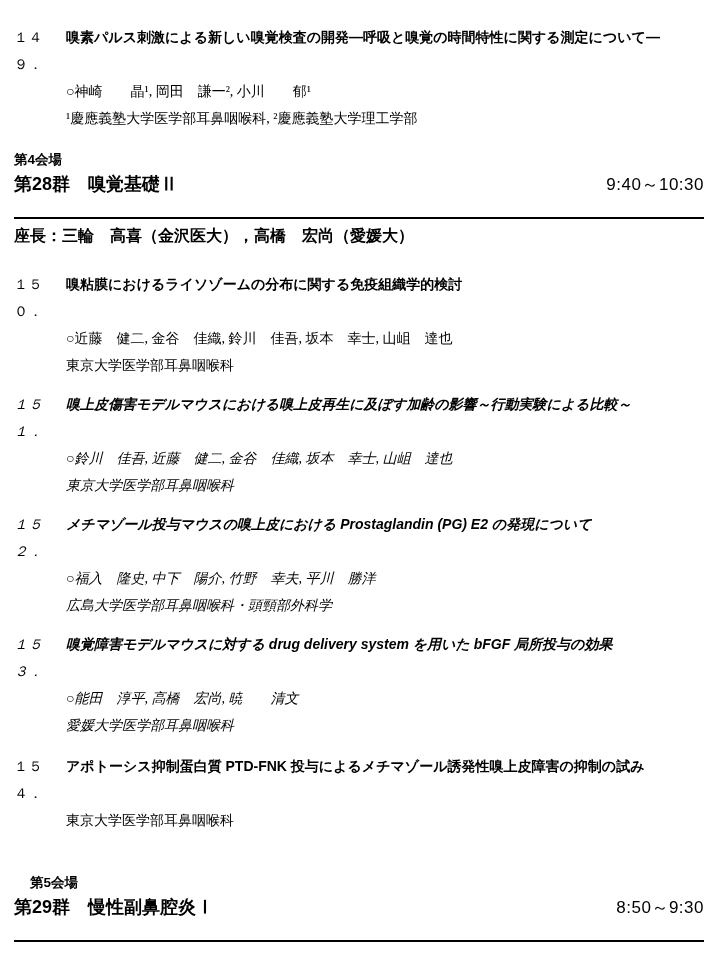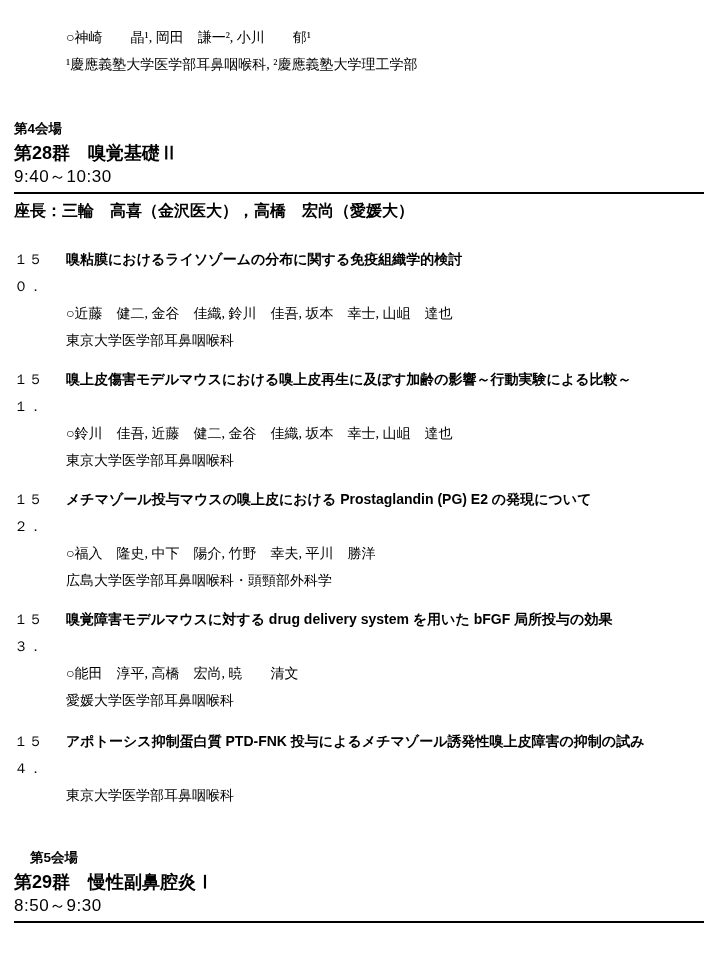--- a/index.html
+++ b/index.html
@@ -45,53 +45,56 @@
   .venue {
     font-size: 13.5px;
     font-weight: bold;
     line-height: 20px;
   }
   .session-header {
     display: flex;
     justify-content: space-between;
     align-items: baseline;
     border-bottom: 2px solid #000;
-    padding-bottom: 3px;
+    padding-bottom: 20px;
     margin-top: 2px;
     font-weight: bold;
-    flex-direction: column;
   }
   .session-title {
     font-size: 18px;
     line-height: 24px;
   }
   .session-time {
     font-size: 17px;
     line-height: 24px;
     font-weight: normal;
     letter-spacing: 0.5px;
   }
   .chair {
     font-size: 16px;
     font-weight: bold;
     line-height: 22px;
     margin-top: 6px;
   }
   
   .m-lead       { margin-bottom: 0; }
-  .venue-4      { margin-top: 41px; }
+  .venue-4      { margin-top: 18px; }
   .venue-5      { margin-top: 39px; margin-left: 16px; }
   .first-item   { margin-top: 24px; }
-  .next-item    { margin-top: 12px; }
+  .next-item    { margin-top: 12px; font-style: italic; }
   .next-item-lg { margin-top: 14px; }
 </style>
 </head>
 <body>
 
 <div class="item m-lead">
+  <div class="item-title-row">
+    <span class="item-no">１４９．</span>
+    <span class="item-title">嗅素パルス刺激による新しい嗅覚検査の開発―呼吸と嗅覚の時間特性に関する測定について―</span>
+  </div>
   <div class="item-authors">○神崎　　晶¹, 岡田　謙一², 小川　　郁¹</div>
   <div class="item-affil">¹慶應義塾大学医学部耳鼻咽喉科, ²慶應義塾大学理工学部</div>
 </div>
 
 <div class="venue venue-4">第4会場</div>
 
 <div class="session-header">
   <span class="session-title">第28群　嗅覚基礎Ⅱ</span>
   <span class="session-time">9:40～10:30</span>
 </div>

